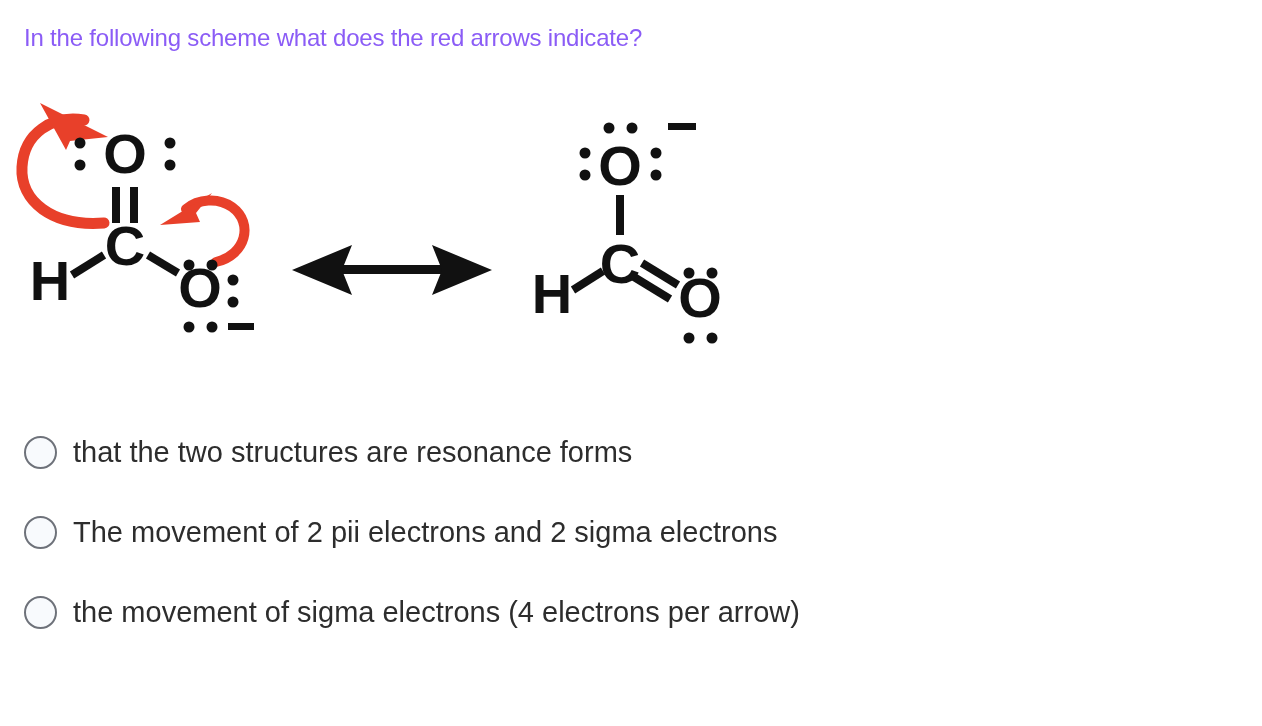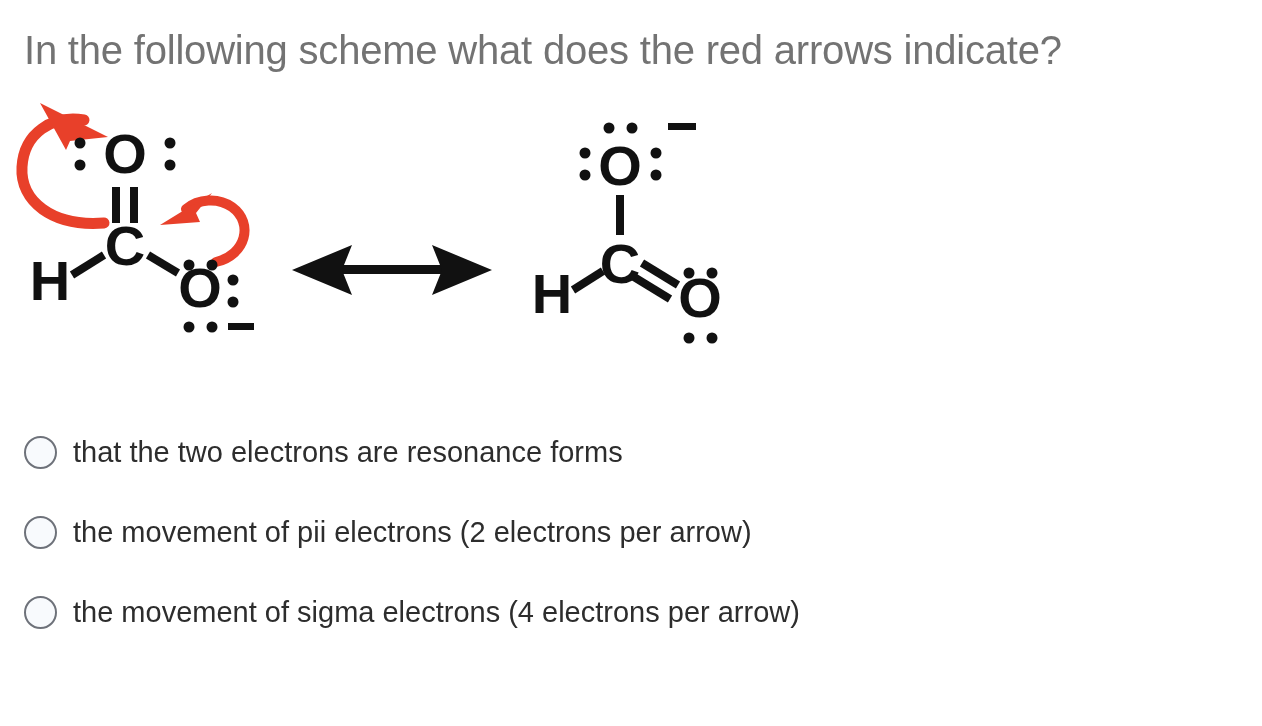--- a/index.html
+++ b/index.html
@@ -14,25 +14,25 @@
     position: relative;
     font-family: "Liberation Sans", "DejaVu Sans", sans-serif;
     color: #2d2d2d;
     overflow: hidden;
   }
 
   
   #question-text {
     position: absolute;
     left: 24px;
-    top: 30px;
-    font-size: 40px;
+    top: 18px;
+    font-size: 24px;
     line-height: 40px;
     letter-spacing: -0.2px;
-    color: #737373;
+    color: #8b5cf6;
     white-space: nowrap;
   }
 
   
   #scheme {
     position: absolute;
     left: 0px;
     top: 95px;
     width: 800px;
     height: 270px;
@@ -165,27 +165,27 @@
       <circle cx="689" cy="243" r="5.5" fill="#111111"></circle>
       <circle cx="712" cy="243" r="5.5" fill="#111111"></circle>
     </g>
   </svg>
 </div>
 
 <div id="options">
 
   <div class="option-row">
     <span class="radio"></span>
-    <span class="option-label">that the two electrons are resonance forms</span>
+    <span class="option-label">that the two structures are resonance forms</span>
   </div>
-
 
   <div class="option-row">
     <span class="radio"></span>
-    <span class="option-label">the movement of pii electrons (2 electrons per arrow)</span>
+    <span class="option-label">The movement of 2 pii electrons and 2 sigma electrons</span>
   </div>
+
 
   <div class="option-row">
     <span class="radio"></span>
     <span class="option-label">the movement of sigma electrons (4 electrons per arrow)</span>
   </div>
 
 </div>
 
 </body></html>

